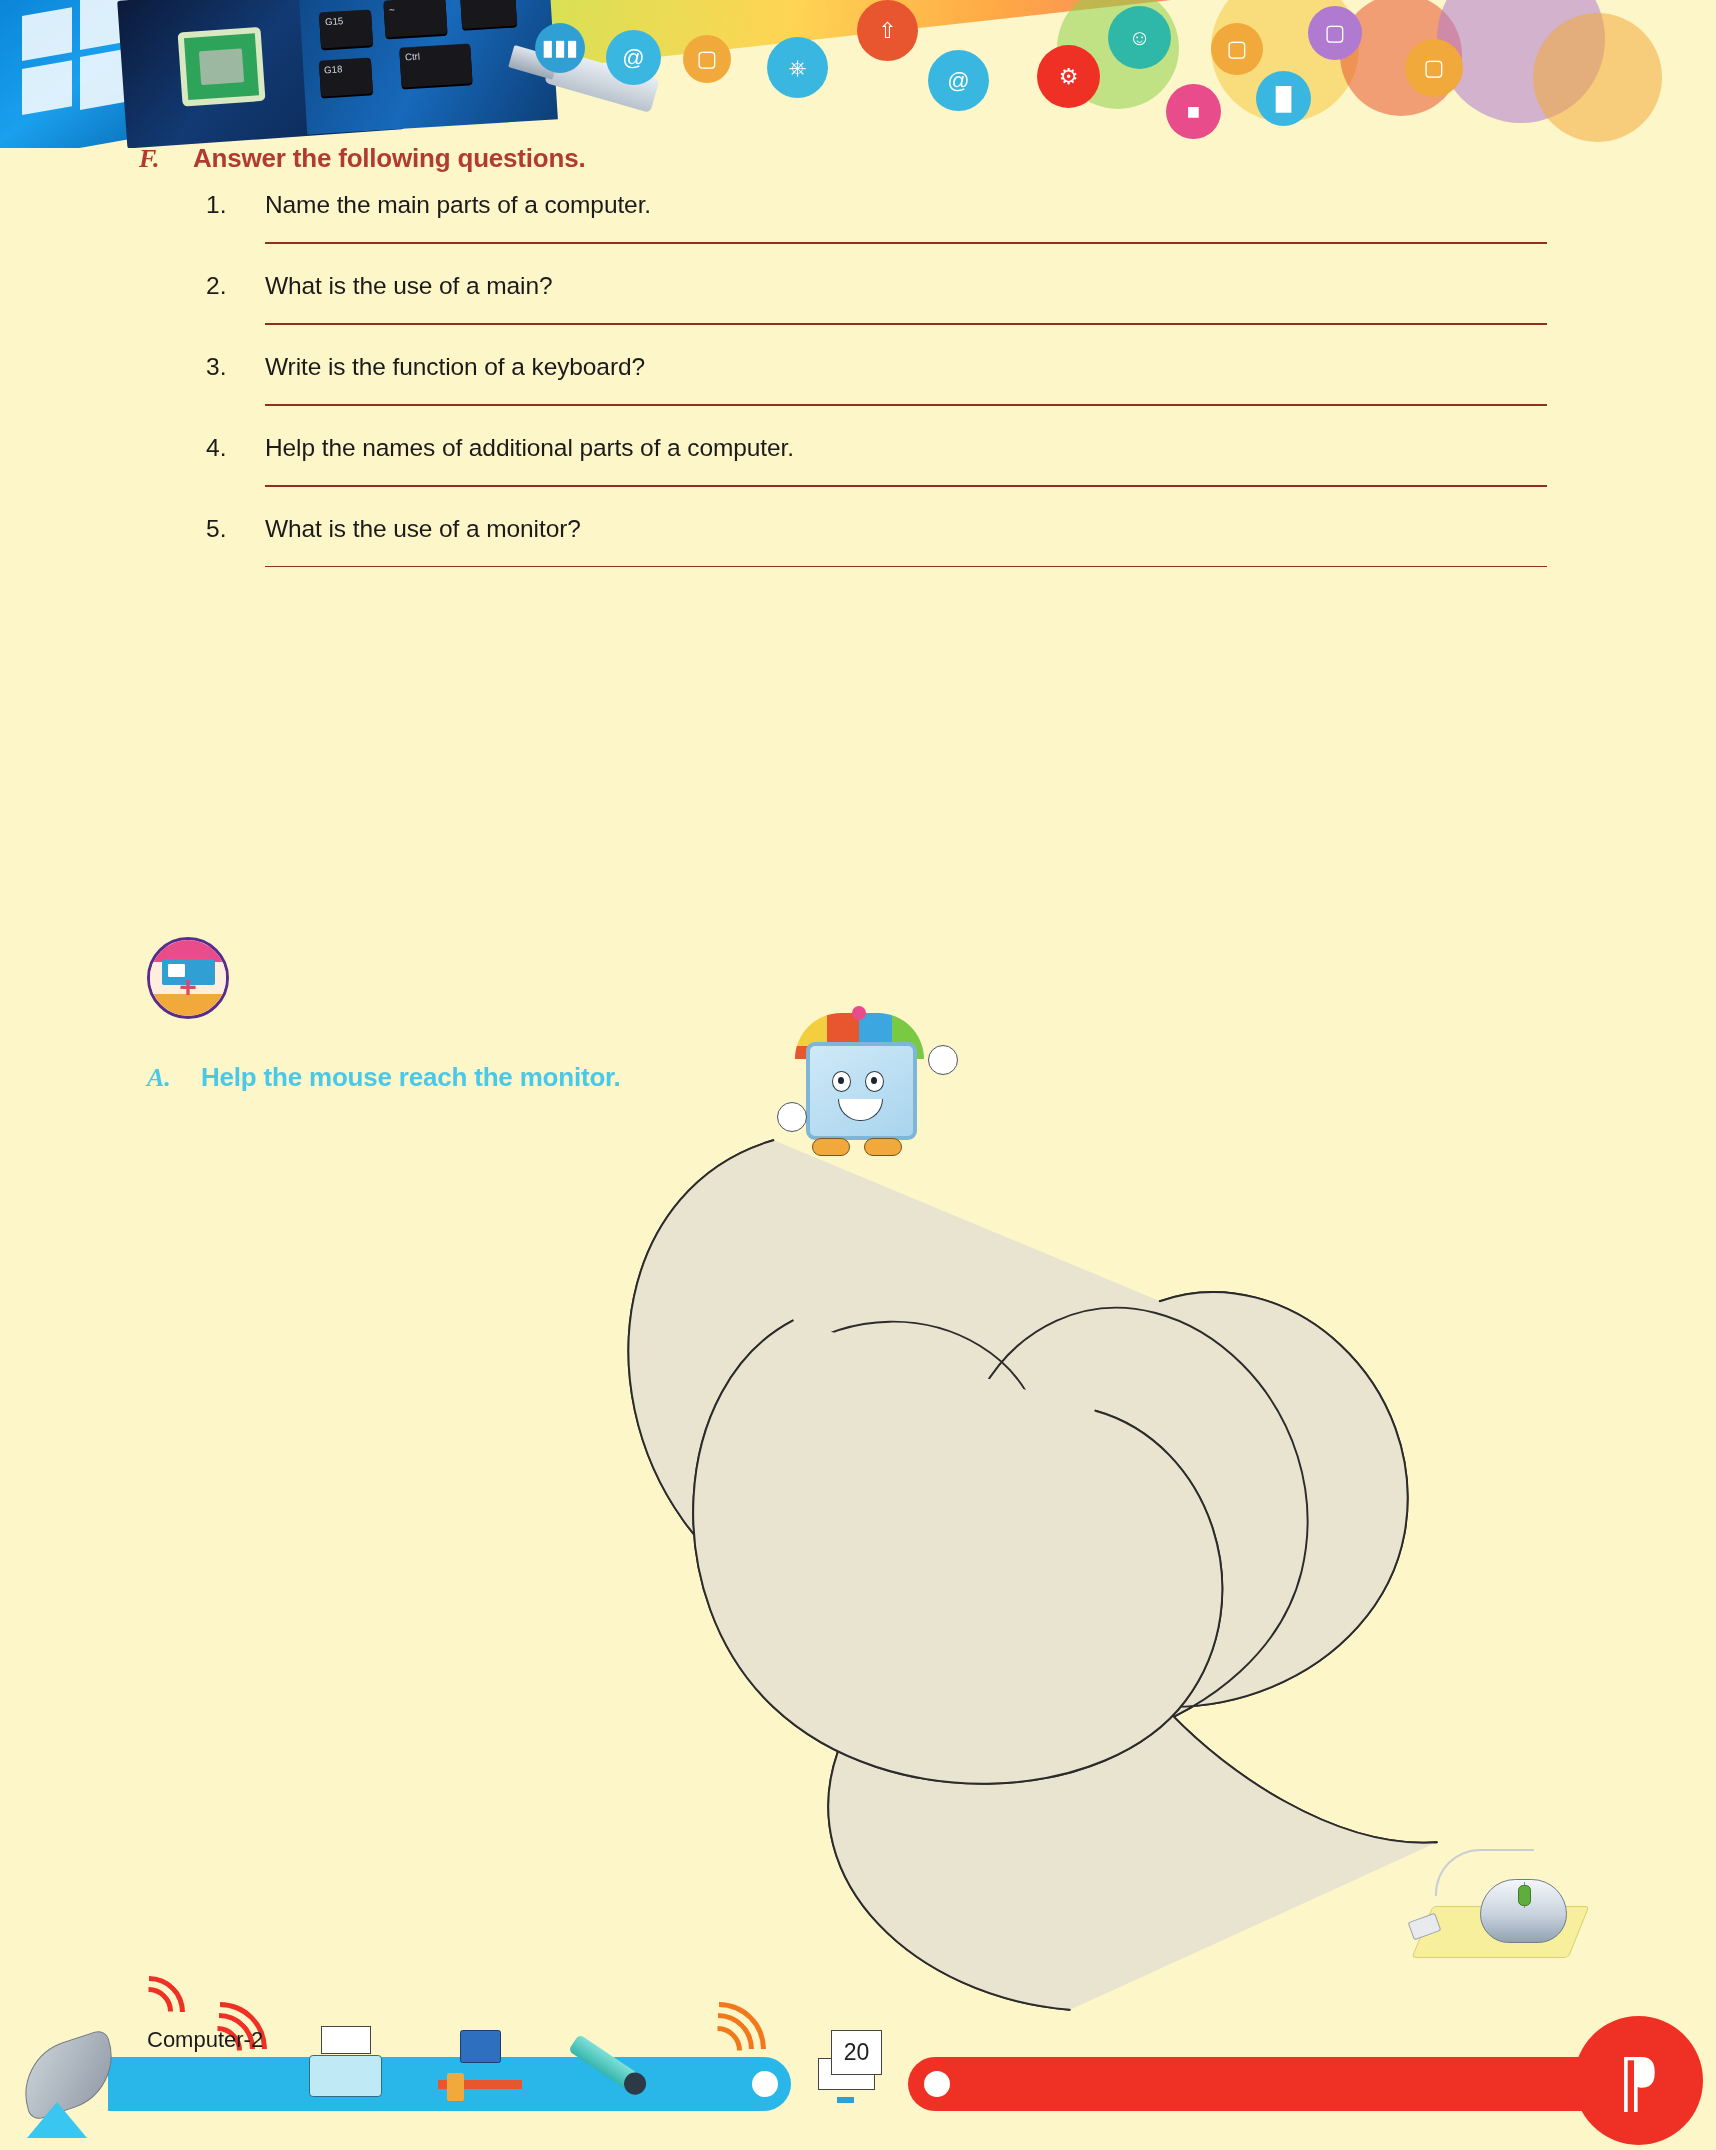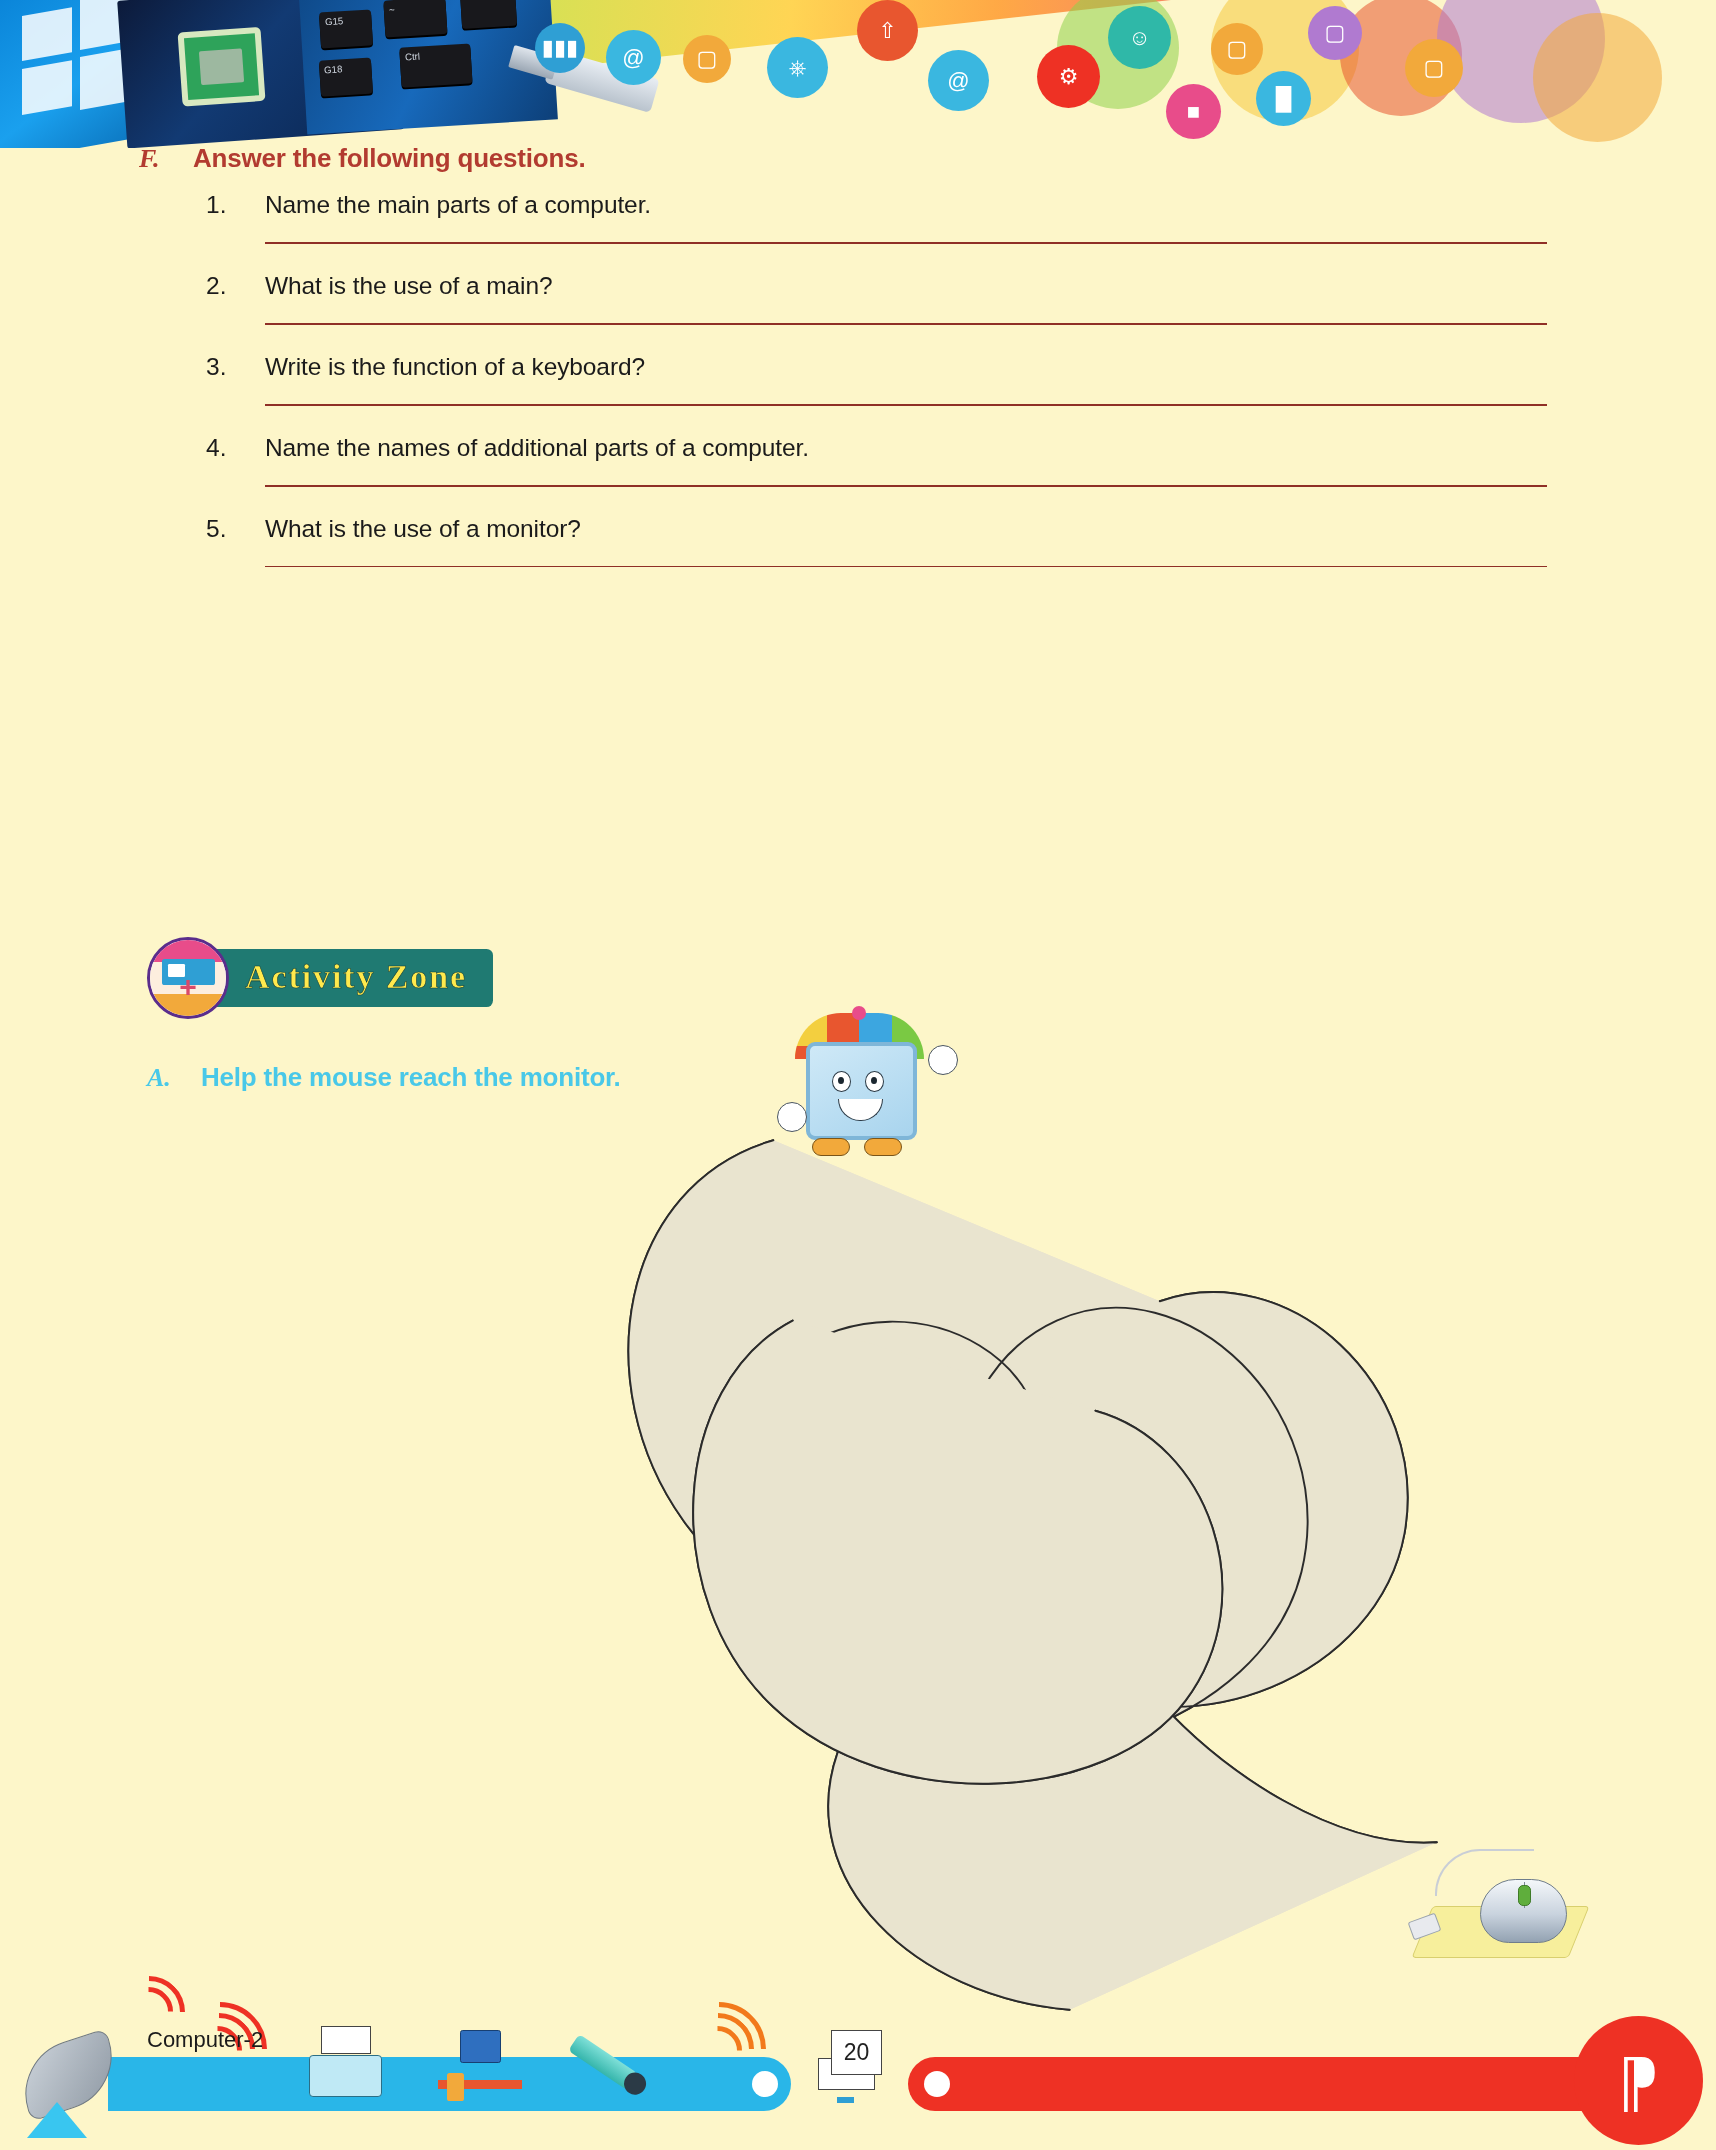--- a/index.html
+++ b/index.html
@@ -677,21 +677,21 @@
       <div class="qrow">
         <div class="qnum">3.</div>
         <div class="qtext">Write is the function of a keyboard?</div>
       </div>
       <div class="qline"></div>
     </div>
 
     <div class="qitem">
       <div class="qrow">
         <div class="qnum">4.</div>
-        <div class="qtext">Name the names of additional parts of a computer.</div>
+        <div class="qtext">Help the names of additional parts of a computer.</div>
       </div>
       <div class="qline"></div>
     </div>
 
     <div class="qitem">
       <div class="qrow">
         <div class="qnum">5.</div>
         <div class="qtext">What is the use of a monitor?</div>
       </div>
       <div class="qline"></div>
@@ -700,21 +700,20 @@
 </div>
 
 <div class="activity-zone">
   <div class="az-badge">
     <div class="top-strip"></div>
     <div class="mid"></div>
     <div class="bot-strip"></div>
     <div class="desk"></div>
     <div class="plus">+</div>
   </div>
-  <div class="az-label">Activity Zone</div>
 </div>
 
 <div class="sub-a">
   <div class="ltr">A.</div>
   <div class="txt">Help the mouse reach the monitor.</div>
 </div>
 
 <div class="maze-wrap">
 
   <div class="monitor-char">

